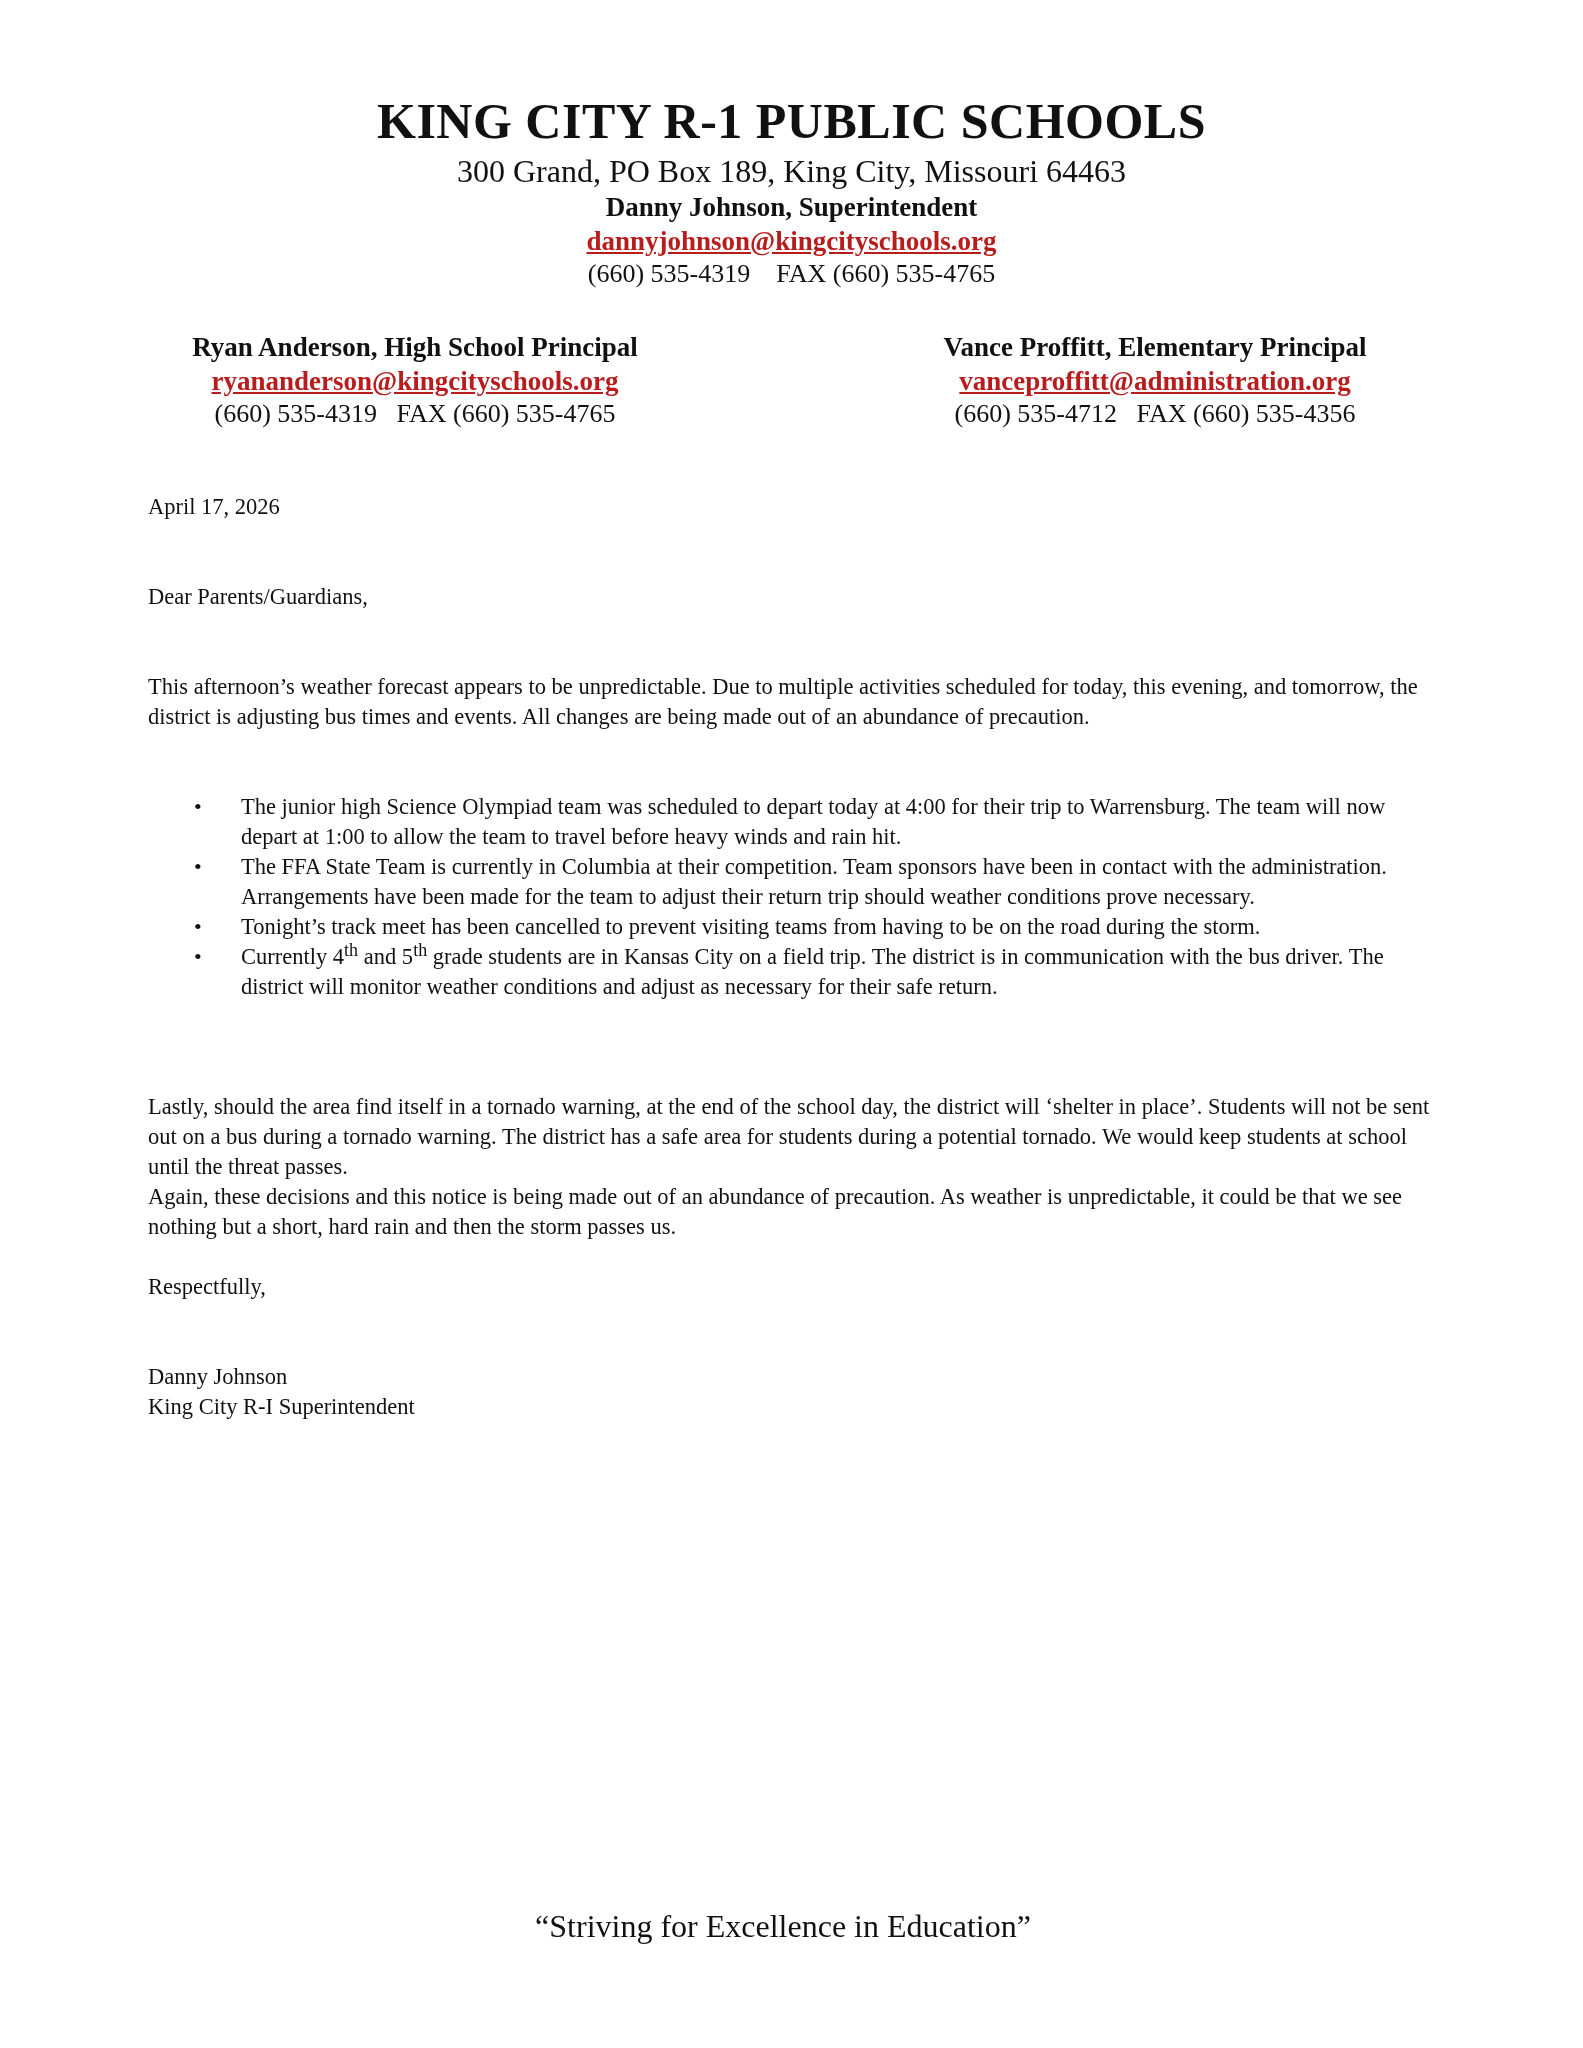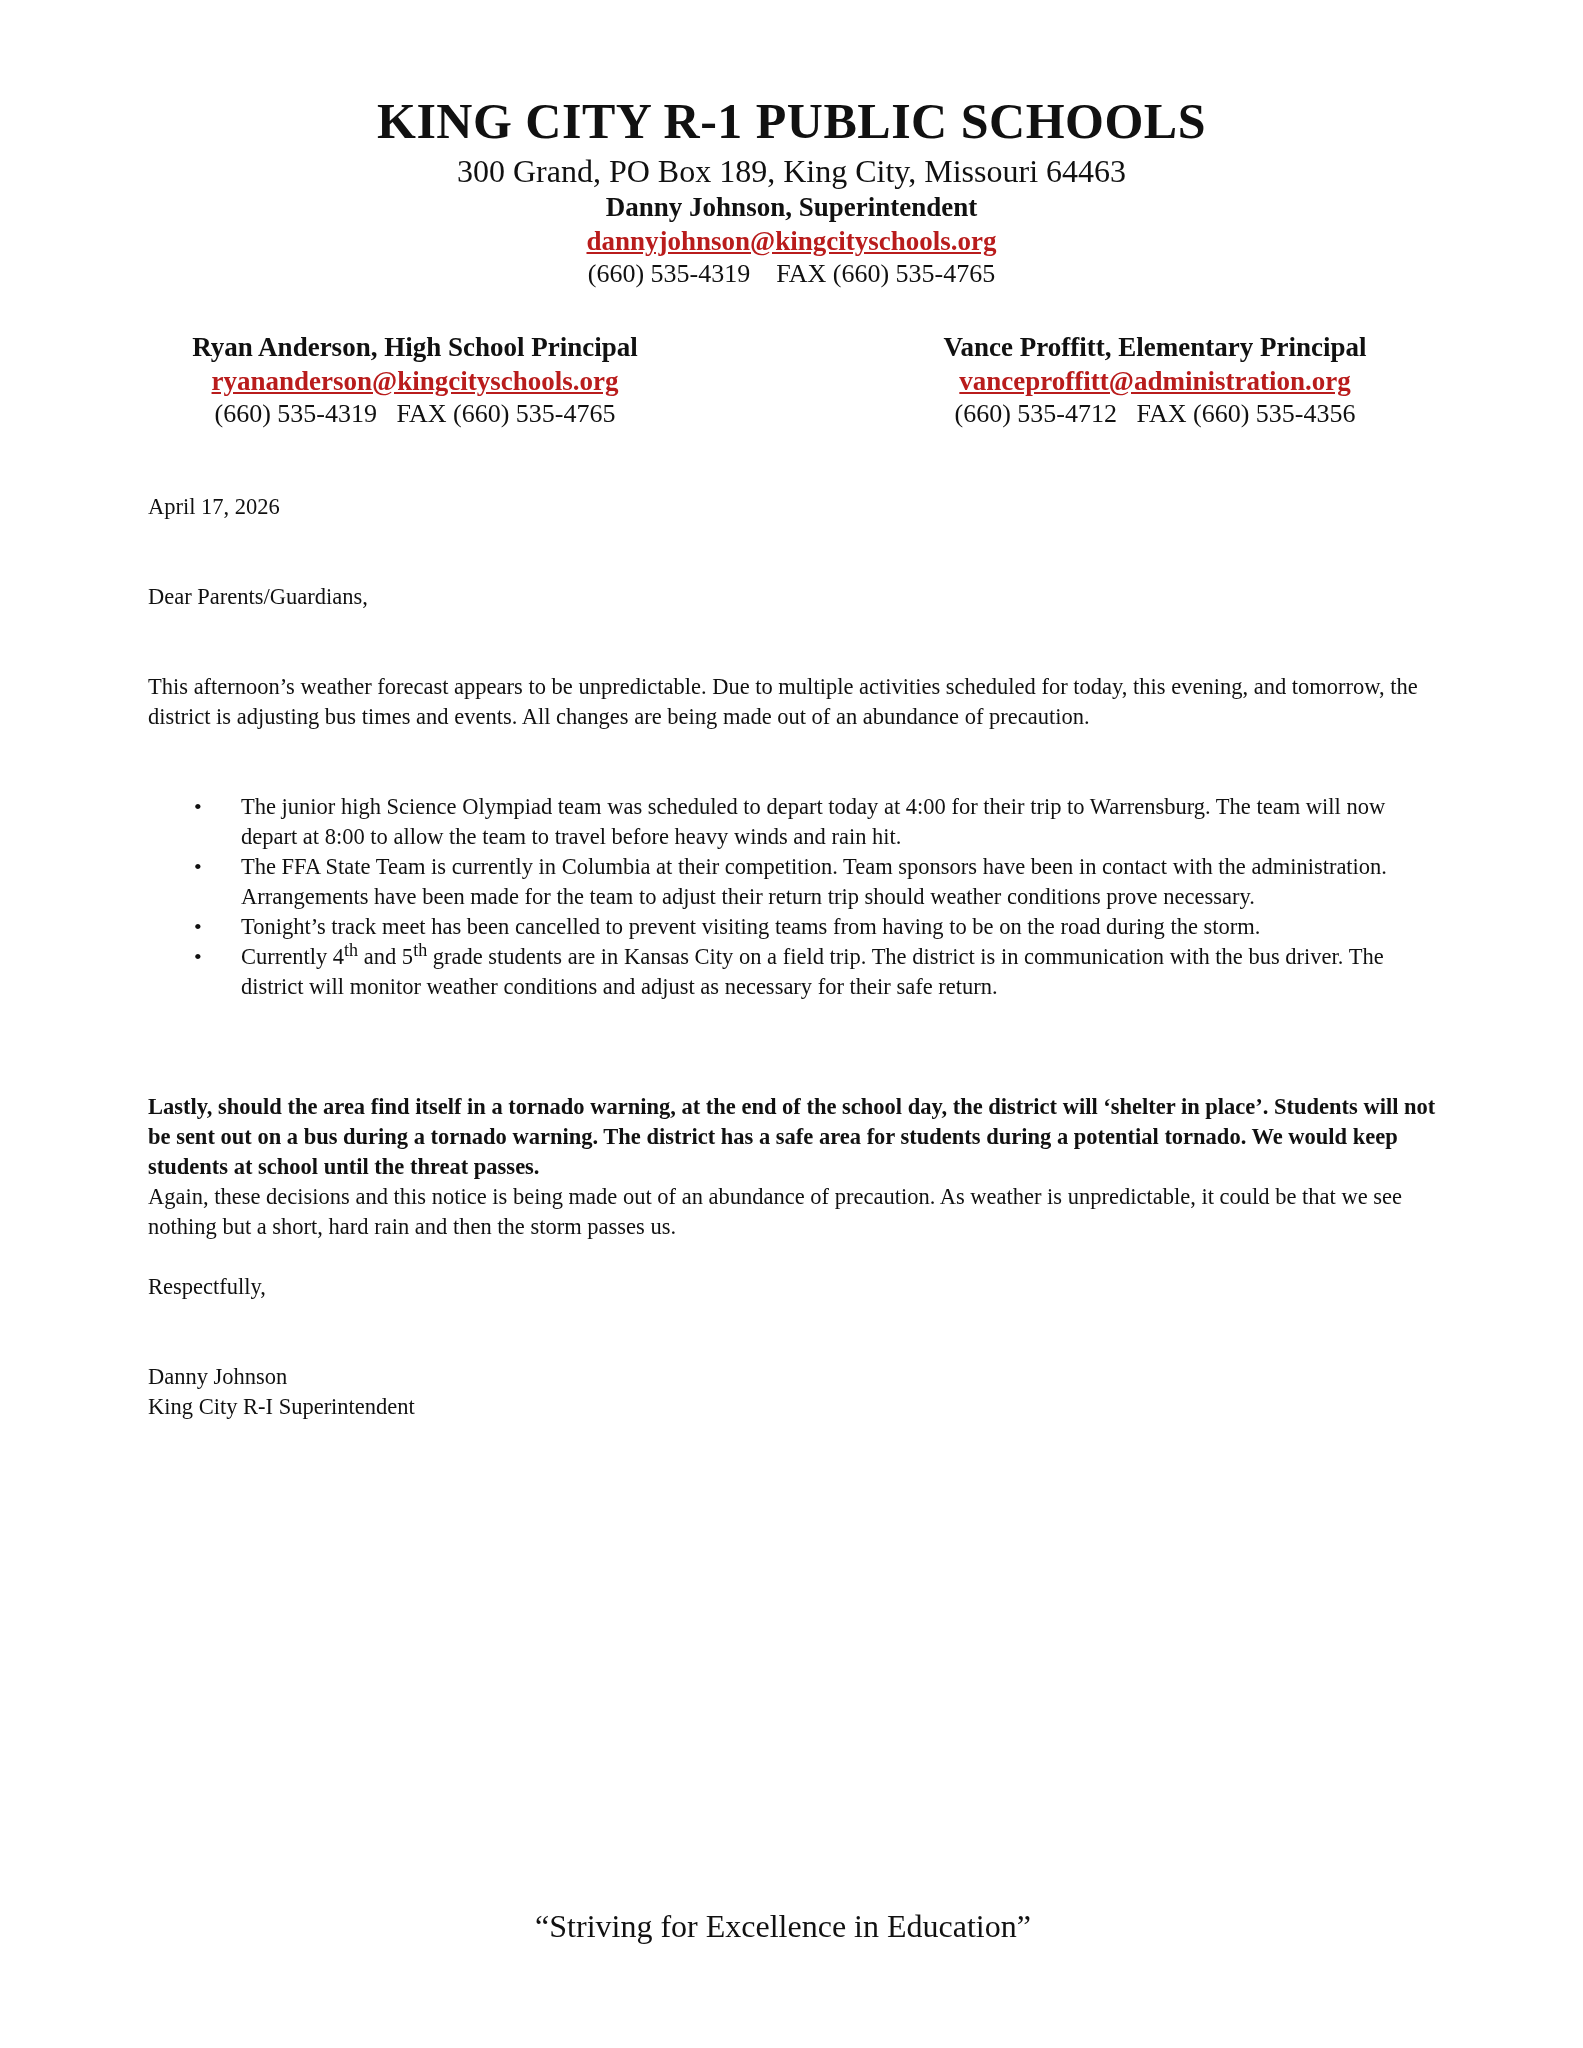--- a/index.html
+++ b/index.html
@@ -22,21 +22,21 @@
   .principal .pemail { font-size: 27px; line-height: 34px; }
   .principal .pphone { font-size: 26px; line-height: 32px; white-space: pre; }
 
   .body-text { position: absolute; left: 148px; width: 1290px; font-size: 22.5px; line-height: 30px; }
   .date { top: 492px; }
   .salutation { top: 582px; }
   .para1 { top: 672px; }
   .bullets { position: absolute; left: 148px; top: 792px; width: 1290px; margin: 0; padding: 0; list-style: none; font-size: 22.5px; line-height: 30px; }
   .bullets li { position: relative; padding-left: 93px; }
   .bullets li .dot { position: absolute; left: 46px; top: 0; font-size: 22px; }
-  .para2 { top: 1092px; font-weight: bold; }
+  .para2 { top: 1092px; }
   .para3 { top: 1182px; }
   .closing { top: 1272px; }
   .sig-name { top: 1362px; }
   .sig-title { top: 1392px; }
   sup { font-size: 18px; line-height: 0; vertical-align: 8px; }
 
   .motto { position: absolute; left: 0; top: 1906px; width: 1566px; text-align: center; font-size: 32px; line-height: 40px; }
 </style>
 </head>
 <body>
@@ -61,21 +61,21 @@
   <div class="pphone">(660) 535-4712   FAX (660) 535-4356</div>
 </div>
 
 <div class="body-text date">April 17, 2026</div>
 <div class="body-text salutation">Dear Parents/Guardians,</div>
 <div class="body-text para1">This afternoon’s weather forecast appears to be unpredictable.  Due to multiple activities scheduled for today, this evening, and tomorrow, the district is adjusting bus times and events.  All changes are being made out of an abundance of precaution.</div>
 
 <ul class="bullets">
   <li>
     <span class="dot">•</span>
-    <span>The junior high Science Olympiad team was scheduled to depart today at 4:00 for their trip to Warrensburg.  The team will now depart at 8:00 to allow the team to travel before heavy winds and rain hit.</span>
+    <span>The junior high Science Olympiad team was scheduled to depart today at 4:00 for their trip to Warrensburg.  The team will now depart at 1:00 to allow the team to travel before heavy winds and rain hit.</span>
   </li>
   <li>
     <span class="dot">•</span>
     <span>The FFA State Team is currently in Columbia at their competition.  Team sponsors have been in contact with the administration.  Arrangements have been made for the team to adjust their return trip should weather conditions prove necessary.</span>
   </li>
   <li>
     <span class="dot">•</span>
     <span>Tonight’s track meet has been cancelled to prevent visiting teams from having to be on the road during the storm.</span>
   </li>
   <li>

